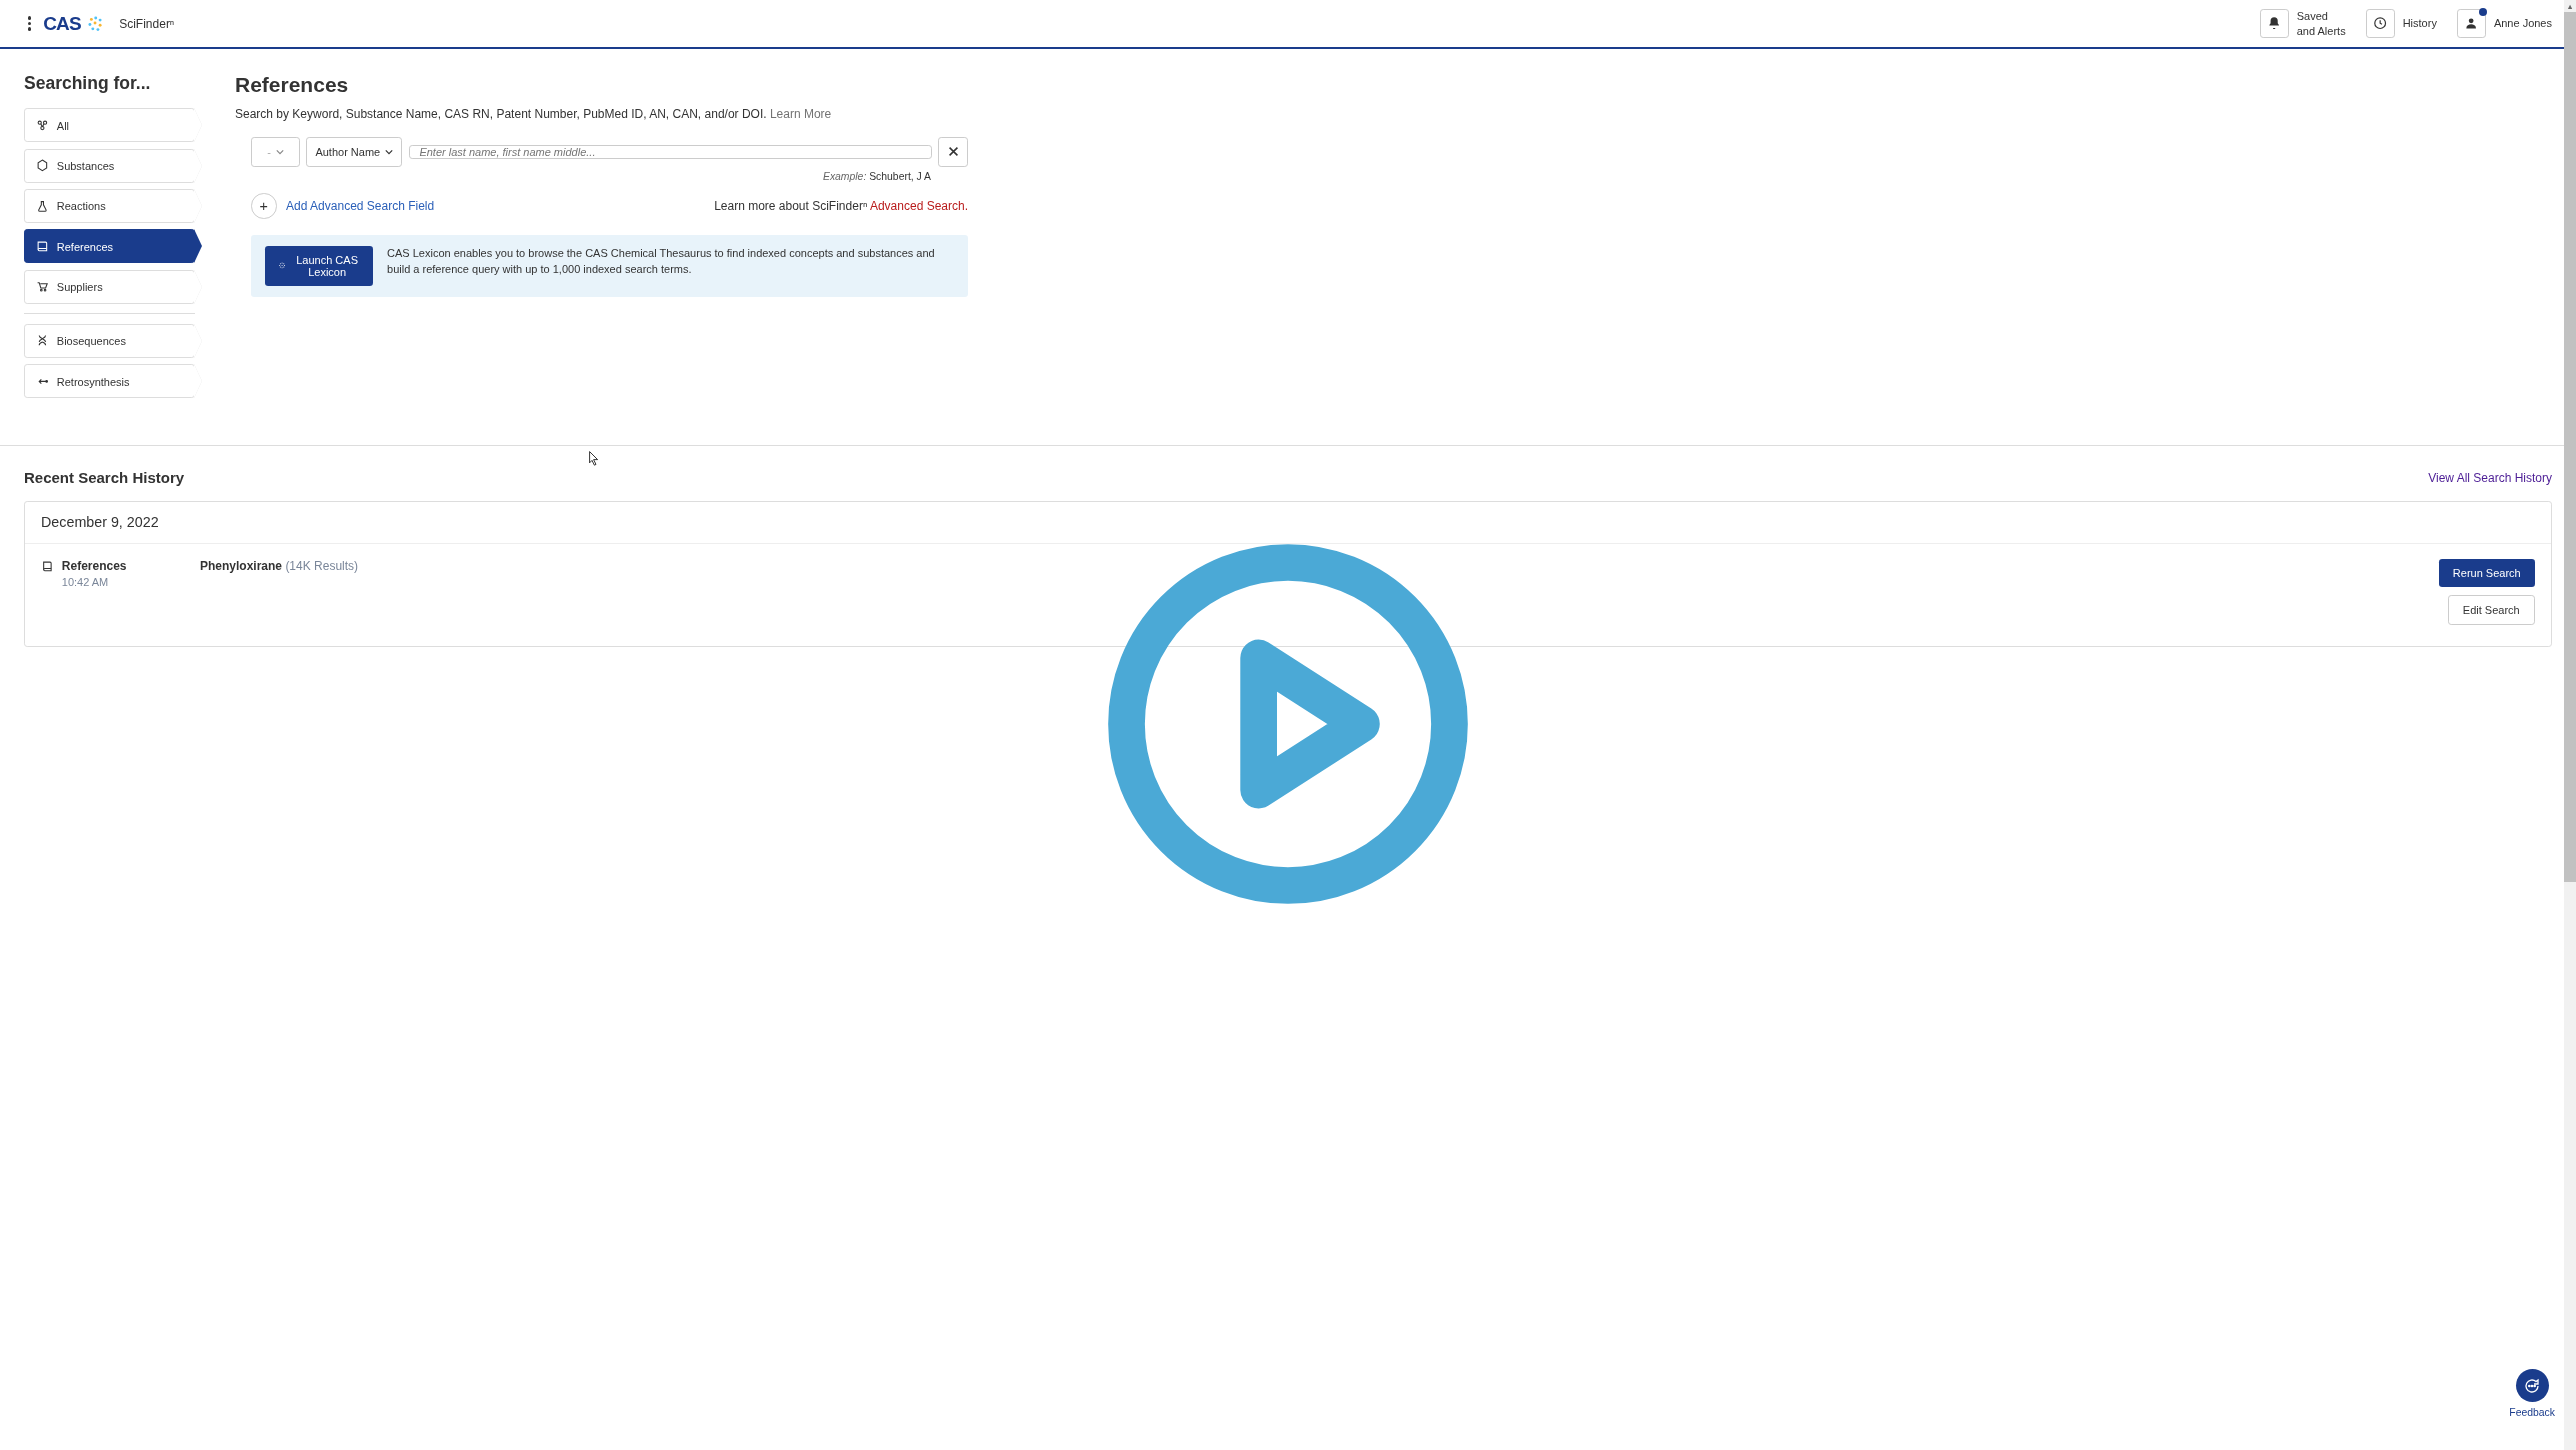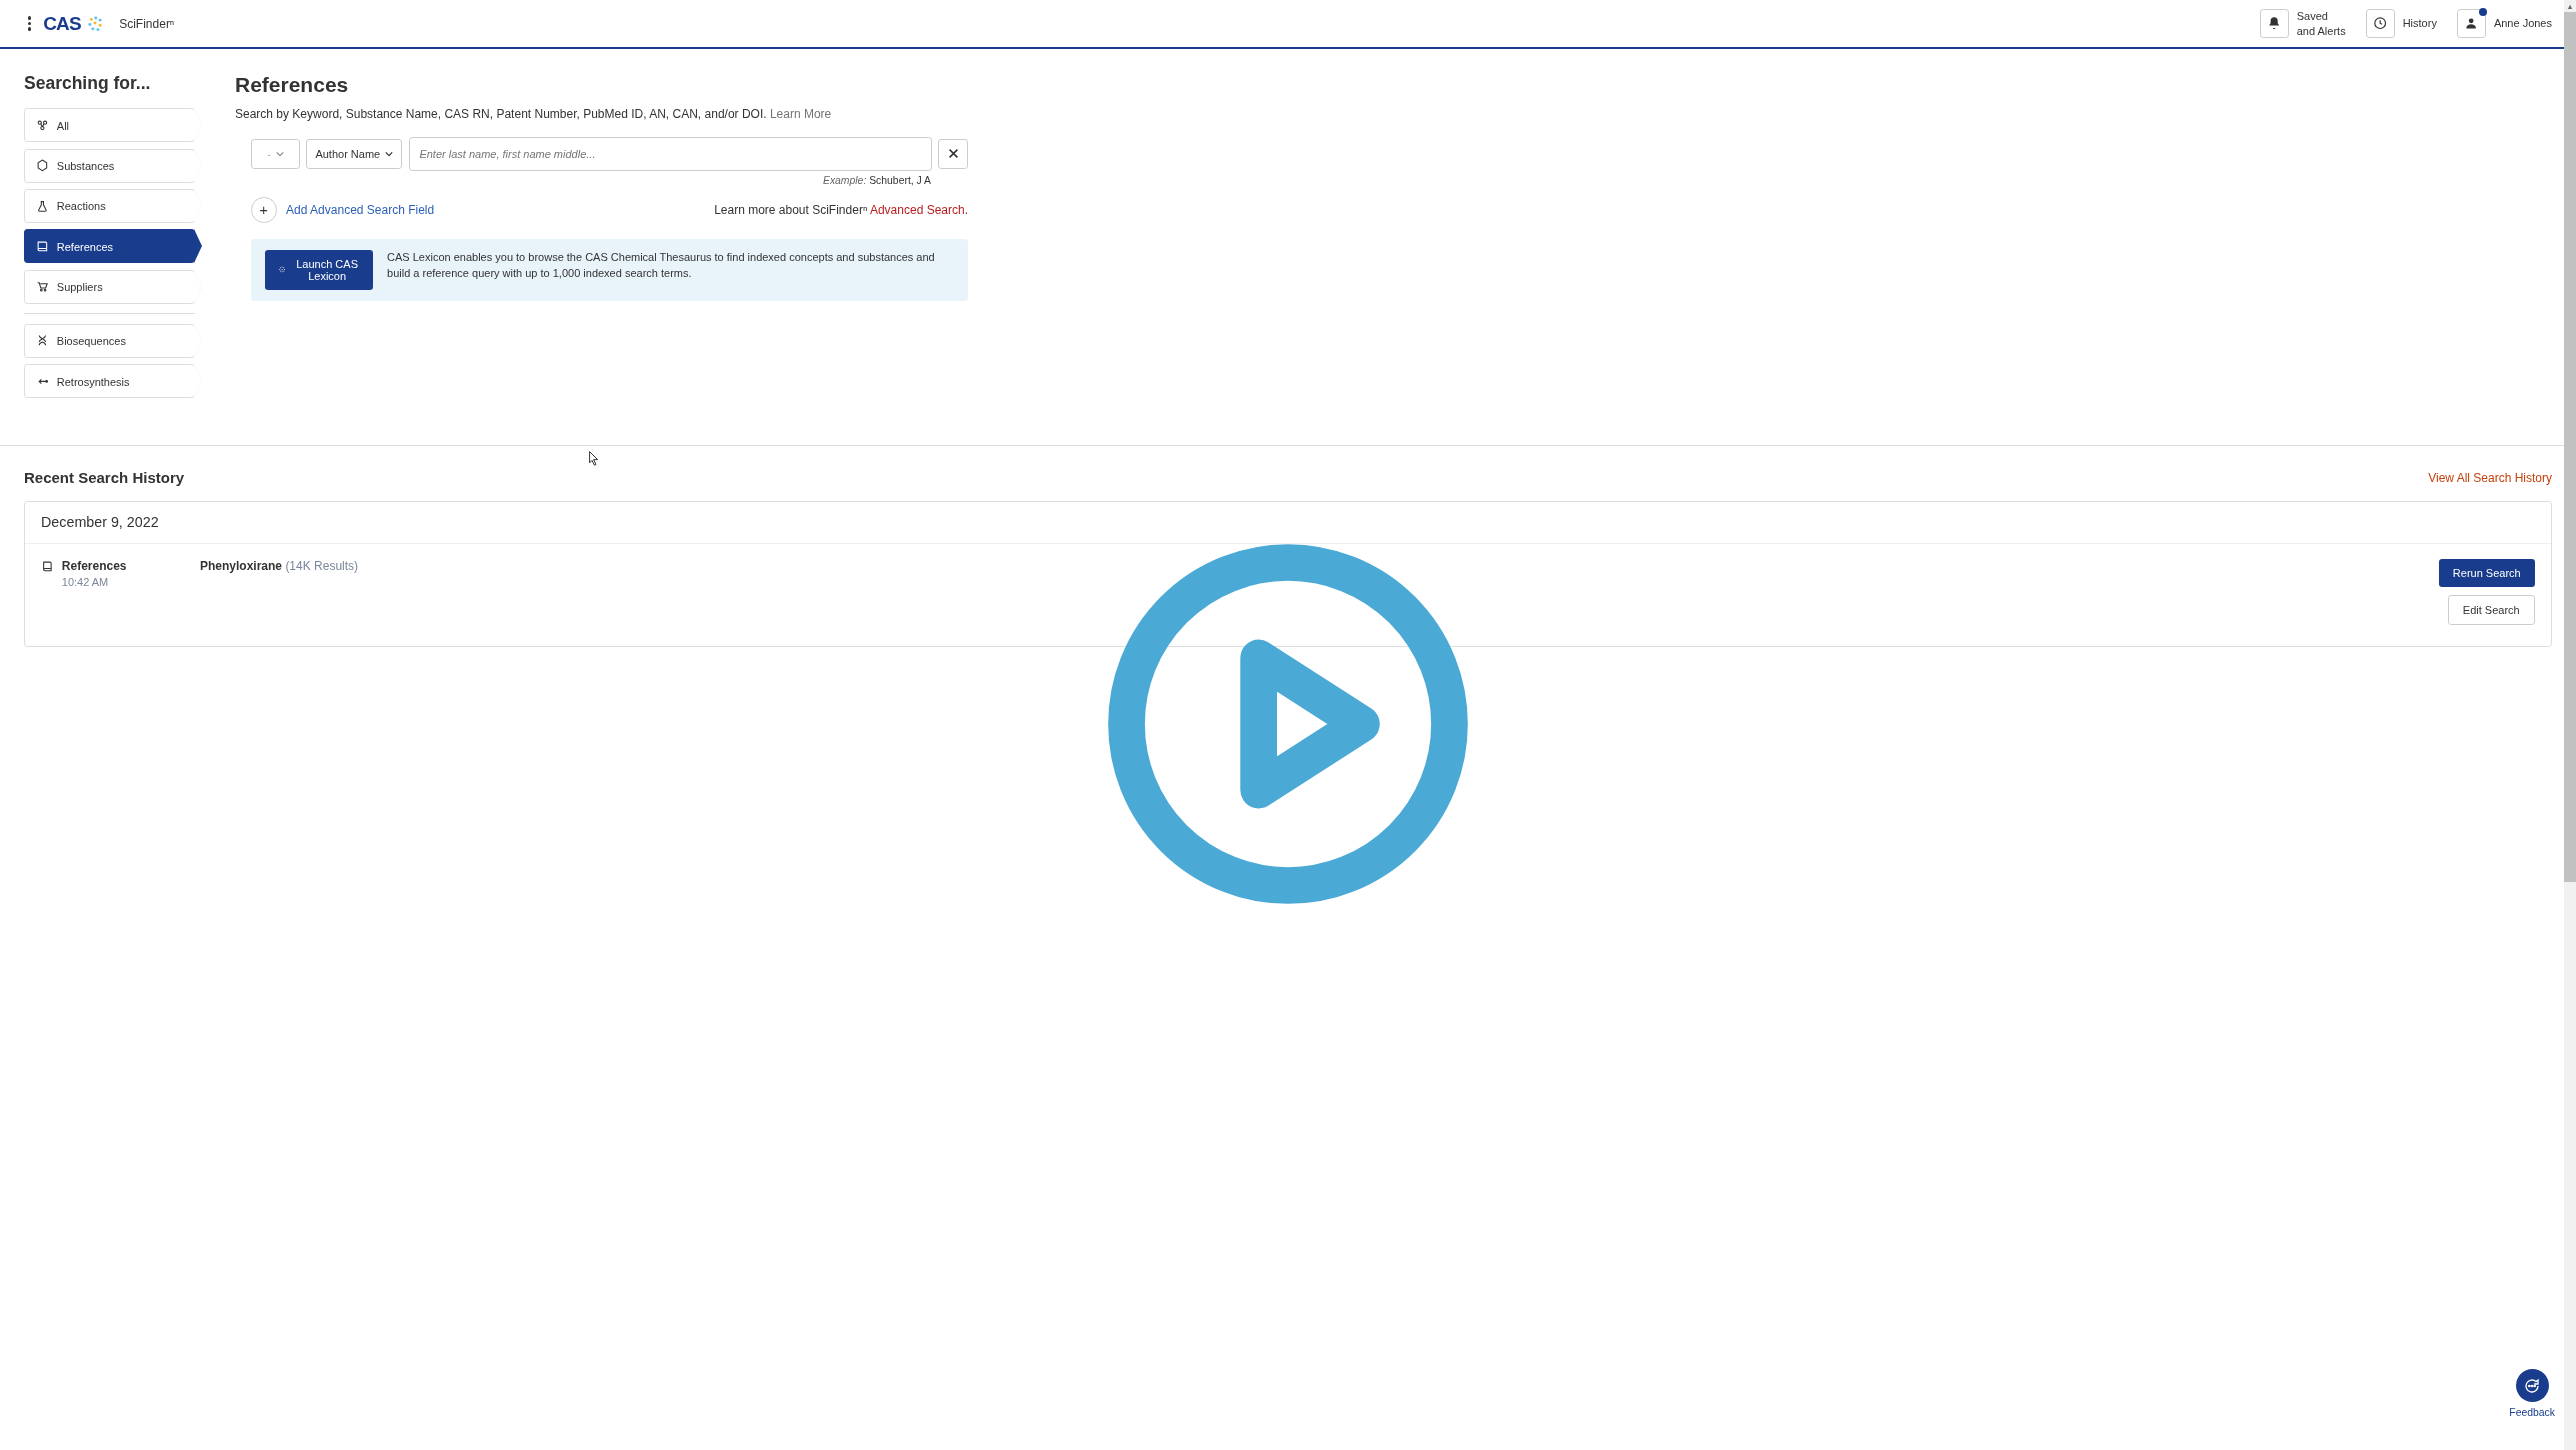--- a/index.html
+++ b/index.html
@@ -244,21 +244,21 @@
   cursor: pointer;
   display: flex;
   align-items: center;
   padding: 0 8px;
   justify-content: space-between;
   font-size: 11px;
   color: #333;
 }
 .adv-input {
   flex: 1;
-  height: 34px;
+  height: 14px;
   padding: 0 9.6px;
   border: 0.8px solid #ccc;
   border-radius: 3.2px;
   font-size: 11px;
   font-style: italic;
   color: #888;
 }
 .remove-btn {
   width: 30px;
   height: 30px;
@@ -359,21 +359,21 @@
   justify-content: space-between;
   align-items: center;
   margin-bottom: 14.3px;
 }
 .history-head h2 {
   font-size: 15px;
   font-weight: 600;
   color: #333;
 }
 .view-all {
-  color: #c2410c;
+  color: #4c1d95;
   text-decoration: none;
   font-size: 12px;
 }
 .history-card {
   border: 0.8px solid #ddd;
   border-radius: 3.2px;
 }
 .history-date {
   padding: 12.8px 16px;
   font-size: 14.3px;

